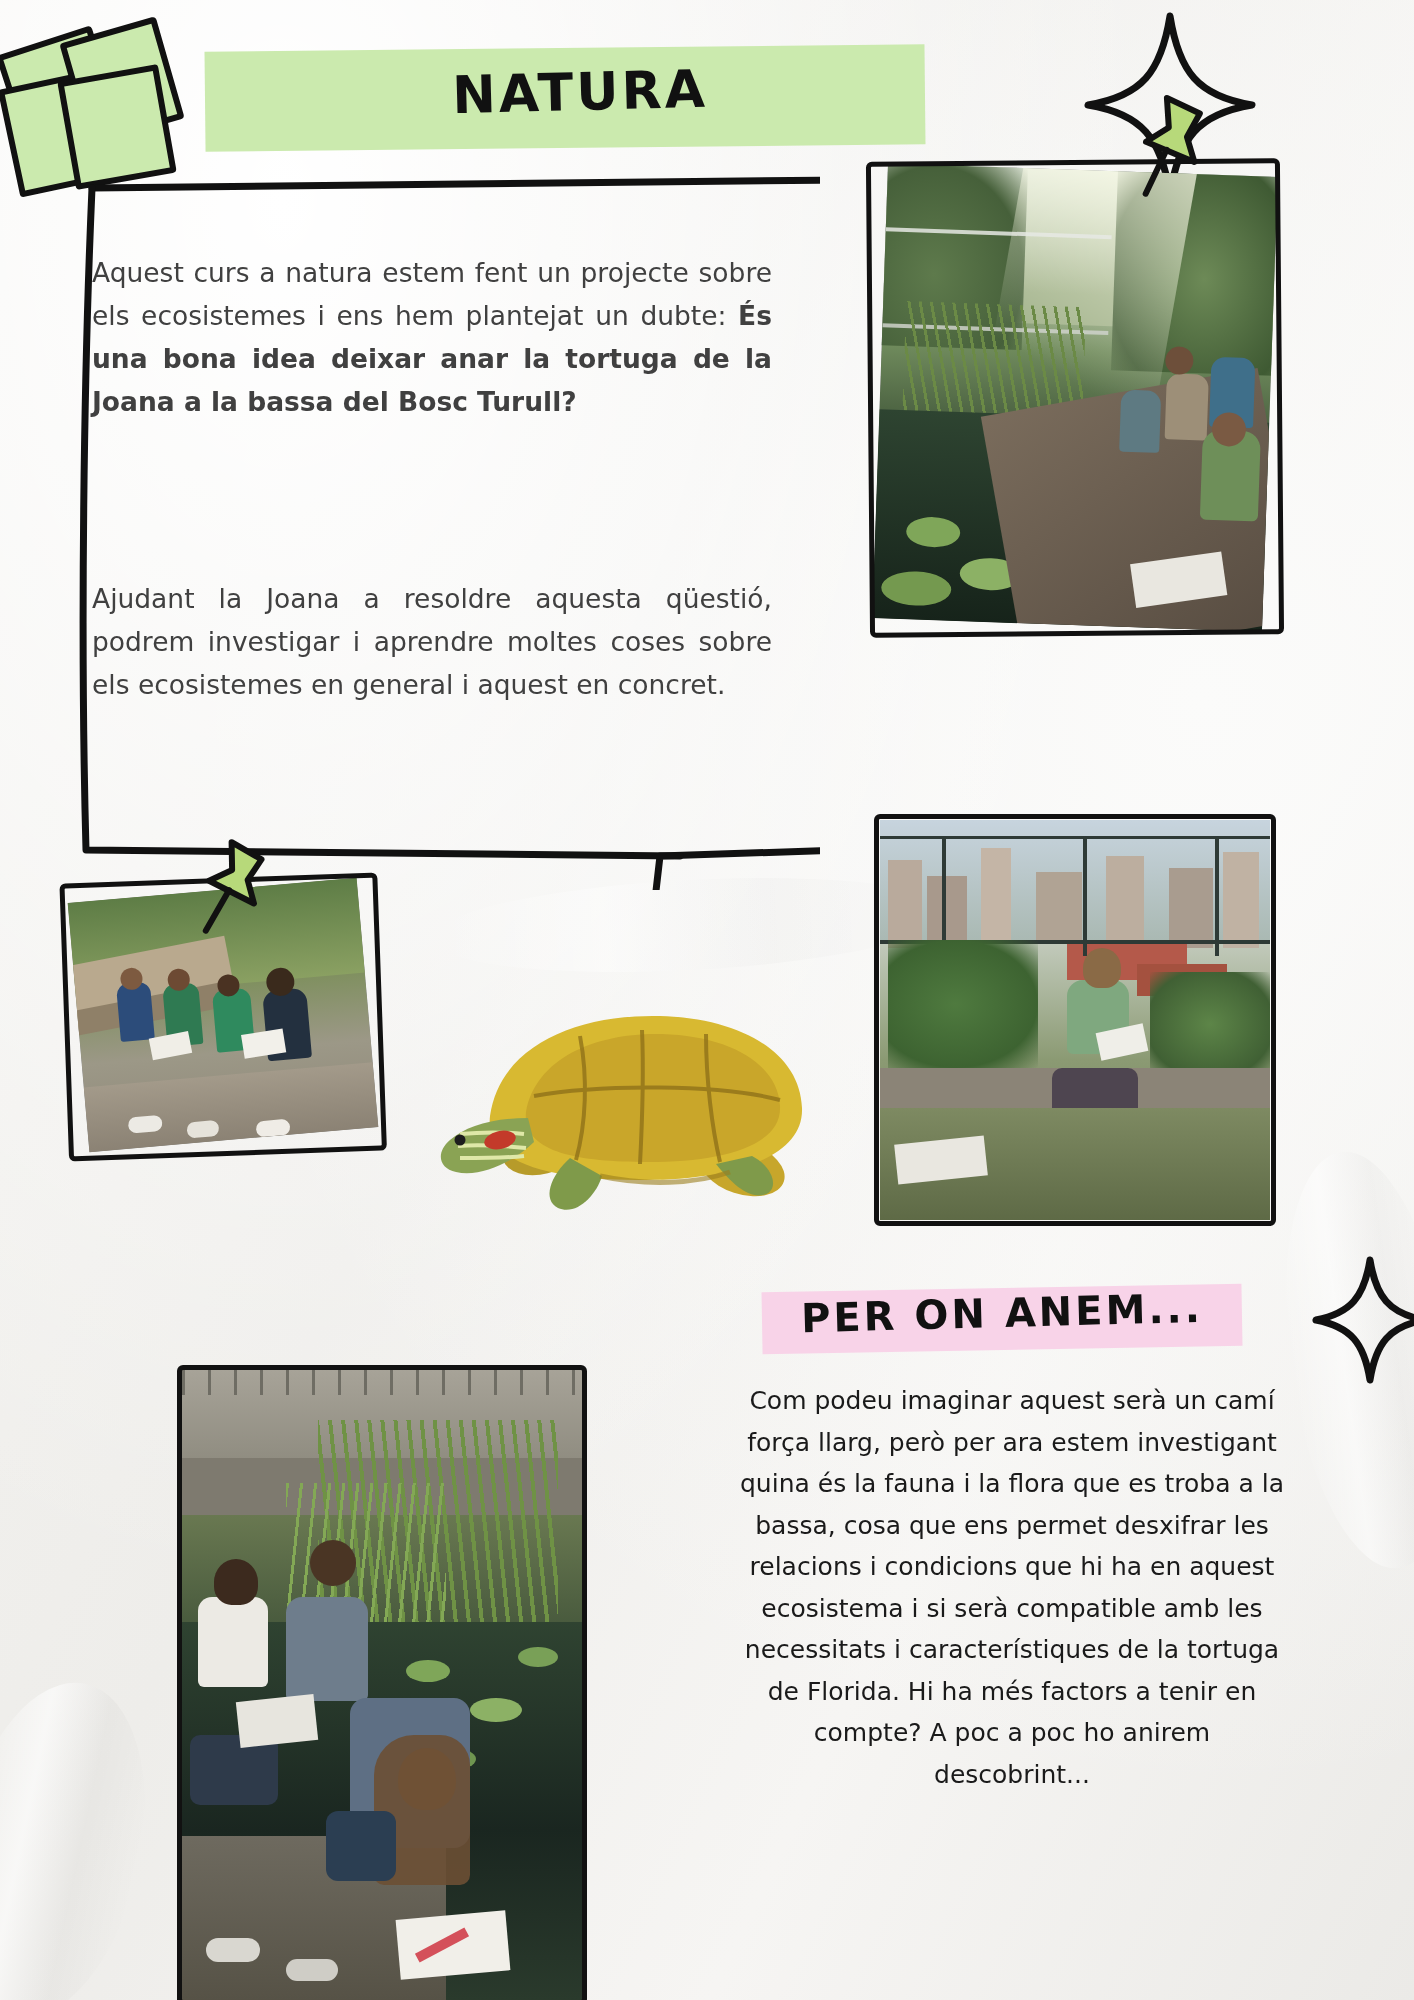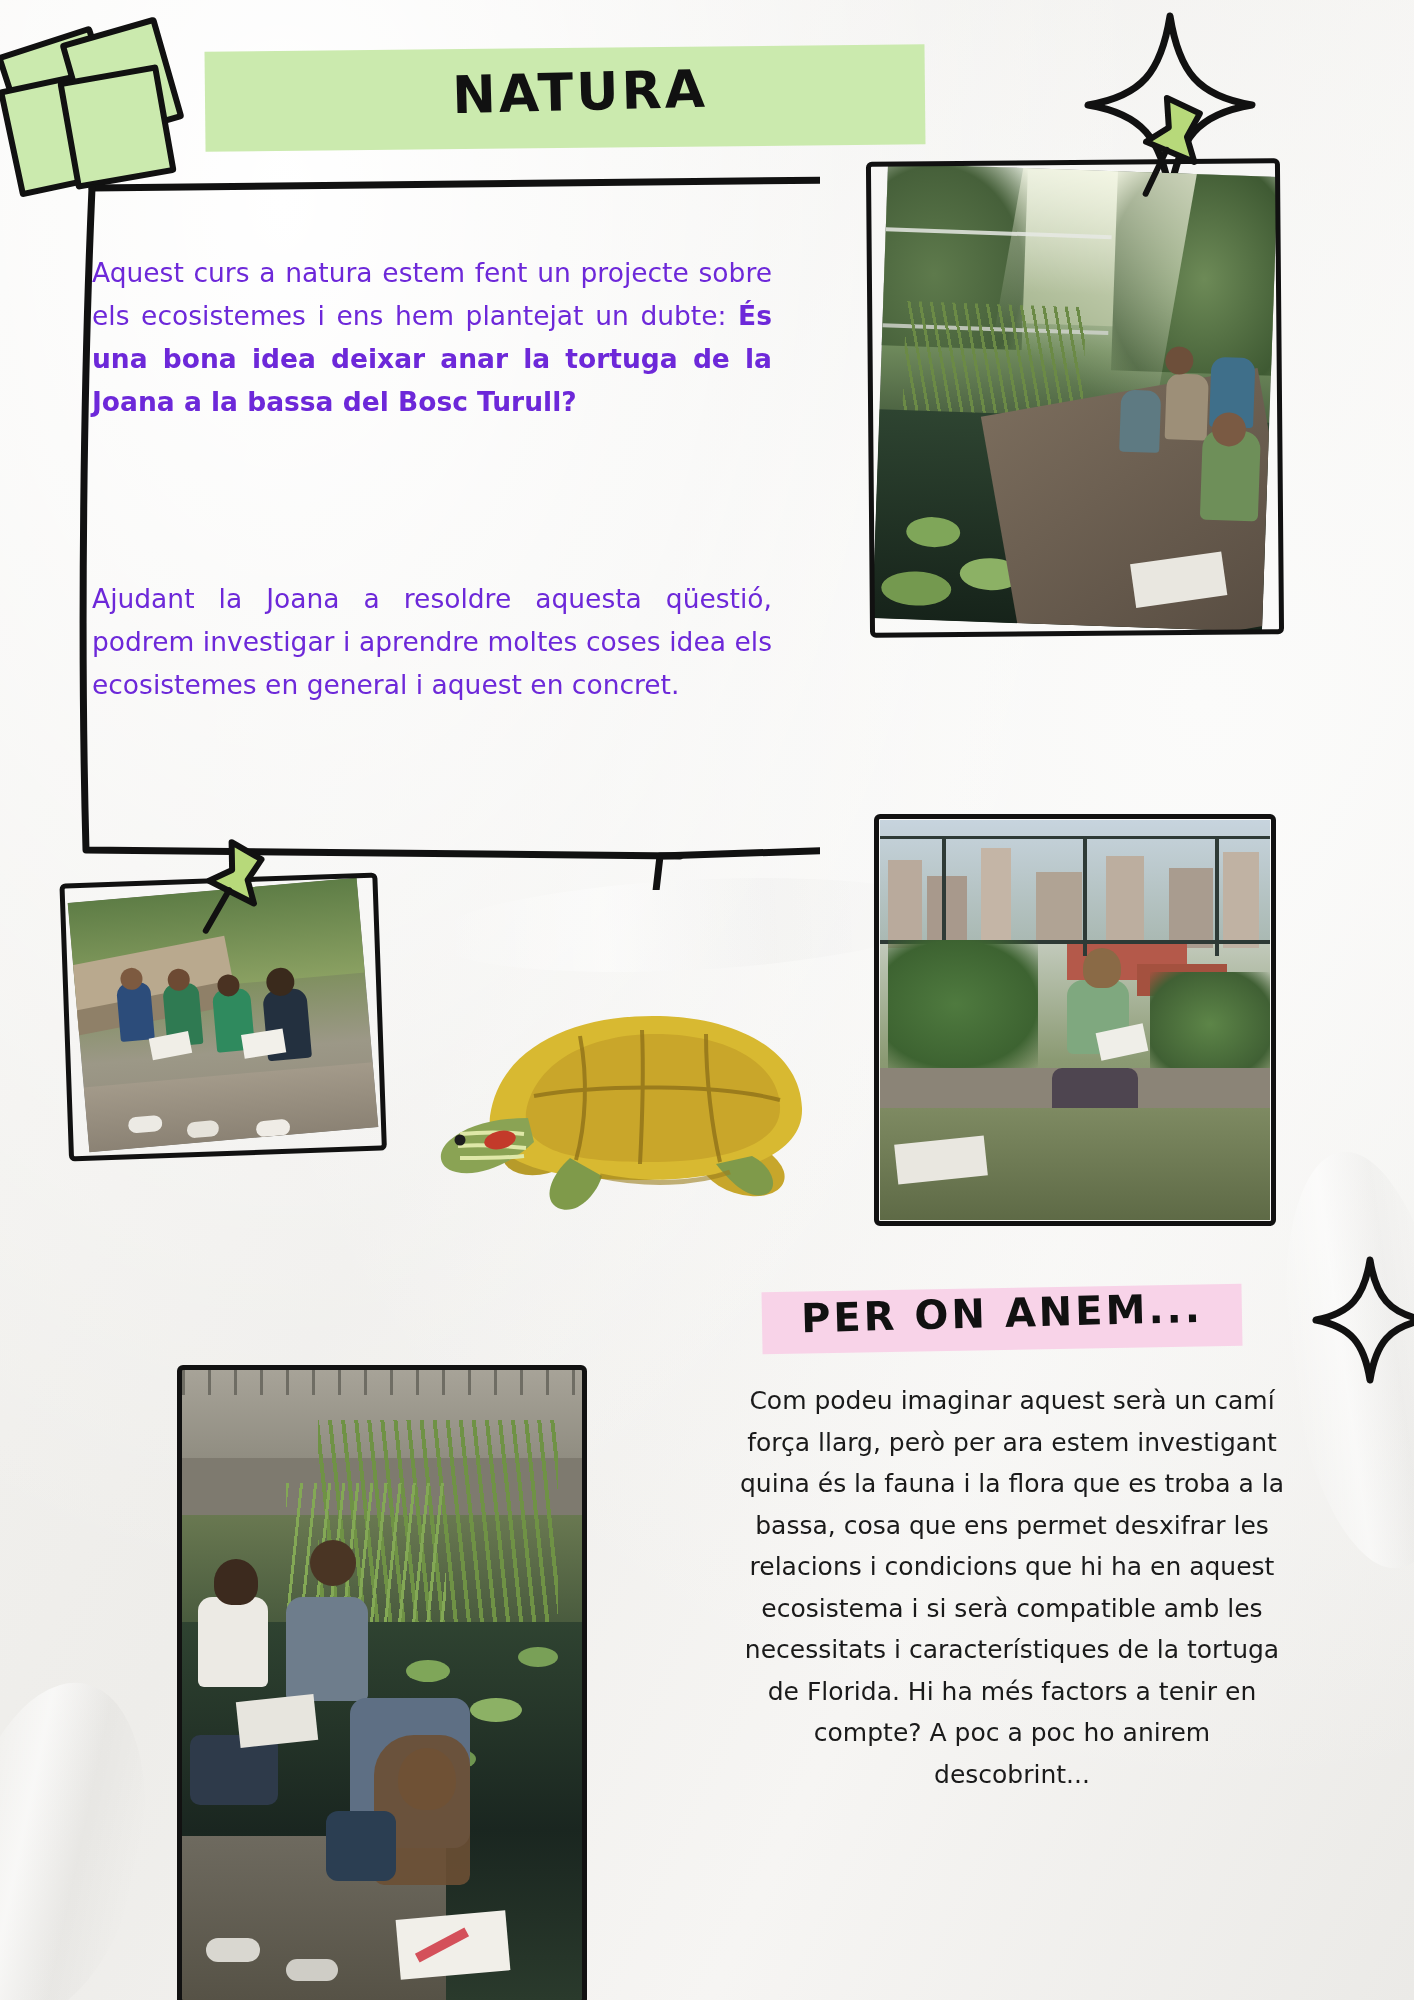--- a/index.html
+++ b/index.html
@@ -49,21 +49,21 @@
     border:6px solid #111;
     border-radius:4px;
   }
 
   
   .sparkle { position:absolute; }
   .intro-text {
     position:absolute;
     font-size:26.5px;
     line-height:1.62;
-    color:#6d28d9;
+    color:#404040;
     text-align:justify;
     font-family:"DejaVu Sans", sans-serif;
   }
   .intro-text b { font-weight:bold; }
 
   .right-text {
     position:absolute;
     font-size:25px;
     line-height:1.66;
     color:#1a1a1a;
@@ -123,21 +123,21 @@
 <div style="position:absolute; left:40px; top:150px; width:780px; height:740px;">
   <svg width="780" height="740" viewBox="0 0 780 740" style="position:absolute;left:0;top:0;">
     <path d="M52 38 L 800 30 L 802 700 L 620 706 L 600 880" fill="none" stroke="#111" stroke-width="7" stroke-linecap="round" stroke-linejoin="round"></path>
     <path d="M52 38 C 44 220, 40 480, 46 700 L 640 706" fill="none" stroke="#111" stroke-width="7" stroke-linecap="round" stroke-linejoin="round"></path>
   </svg>
 </div>
 
 <div class="intro-text" style="left:92px; top:252px; width:680px;">
   <span>Aquest curs a natura estem fent un projecte sobre els ecosistemes i ens hem plantejat un dubte: </span><b>És una bona idea deixar anar la tortuga de la Joana a la bassa del Bosc Turull?</b>
 </div>
-<div class="intro-text" style="left:92px; top:578px; width:680px;">Ajudant la Joana a resoldre aquesta qüestió, podrem investigar i aprendre moltes coses idea els ecosistemes en general i aquest en concret.</div>
+<div class="intro-text" style="left:92px; top:578px; width:680px;">Ajudant la Joana a resoldre aquesta qüestió, podrem investigar i aprendre moltes coses sobre els ecosistemes en general i aquest en concret.</div>
 
 <div style="position:absolute; left:880px; top:170px; width:390px; height:455px; transform:rotate(2deg);">
   <div class="photo" style="inset:0; left:0; top:0; width:390px; height:455px;">
     <div class="photo-inner" style="background:linear-gradient(180deg,#cfd8c9 0%, #b9c7ab 18%, #6f8a5c 40%, #3c5136 62%, #2b3c2a 100%);"></div>
 
     <div style="position:absolute;left:0;top:0;width:100%;height:34%;background:linear-gradient(180deg,#dfe6d8,#9fb089 80%);"></div>
     <div style="position:absolute;left:-10px;top:0;width:150px;height:40%;background:radial-gradient(ellipse at 40% 60%, #5e7a4c, #46603a 70%, rgba(70,96,58,0) 100%);"></div>
     <div style="position:absolute;right:-20px;top:-10px;width:180px;height:46%;background:radial-gradient(ellipse at 50% 55%, #6d8a57, #3f5a33 75%, rgba(63,90,51,0) 100%);"></div>
 
     <div style="position:absolute;left:30%;top:-5%;width:44%;height:70%;background:linear-gradient(200deg, rgba(255,255,235,.75), rgba(255,255,225,0) 70%);transform:rotate(8deg);"></div>

